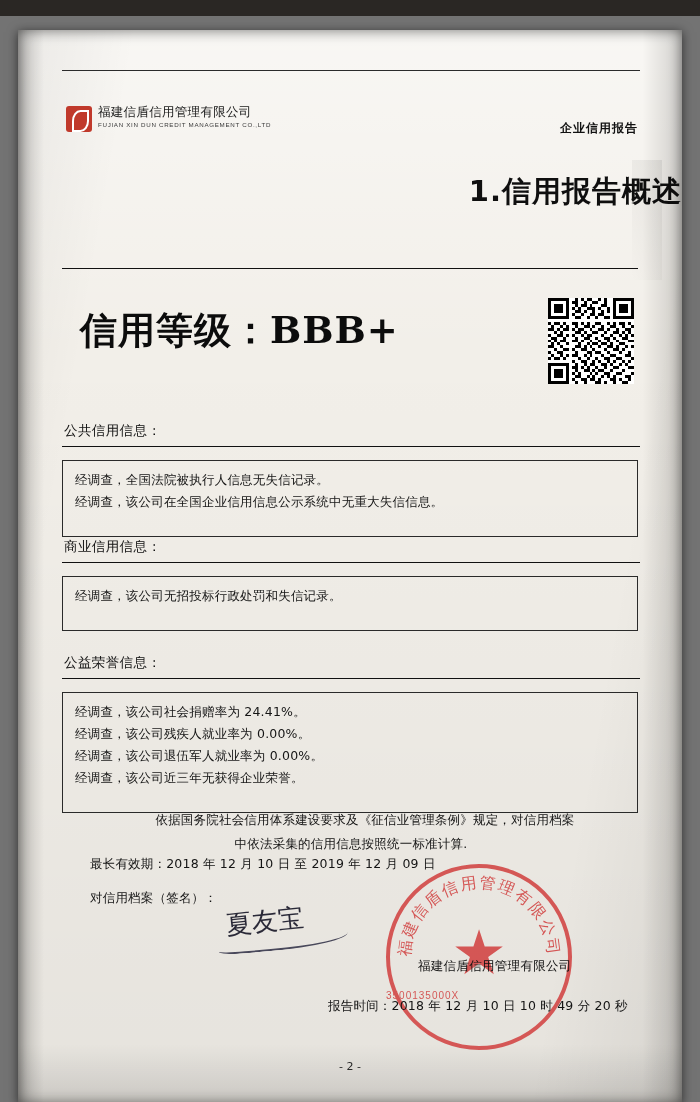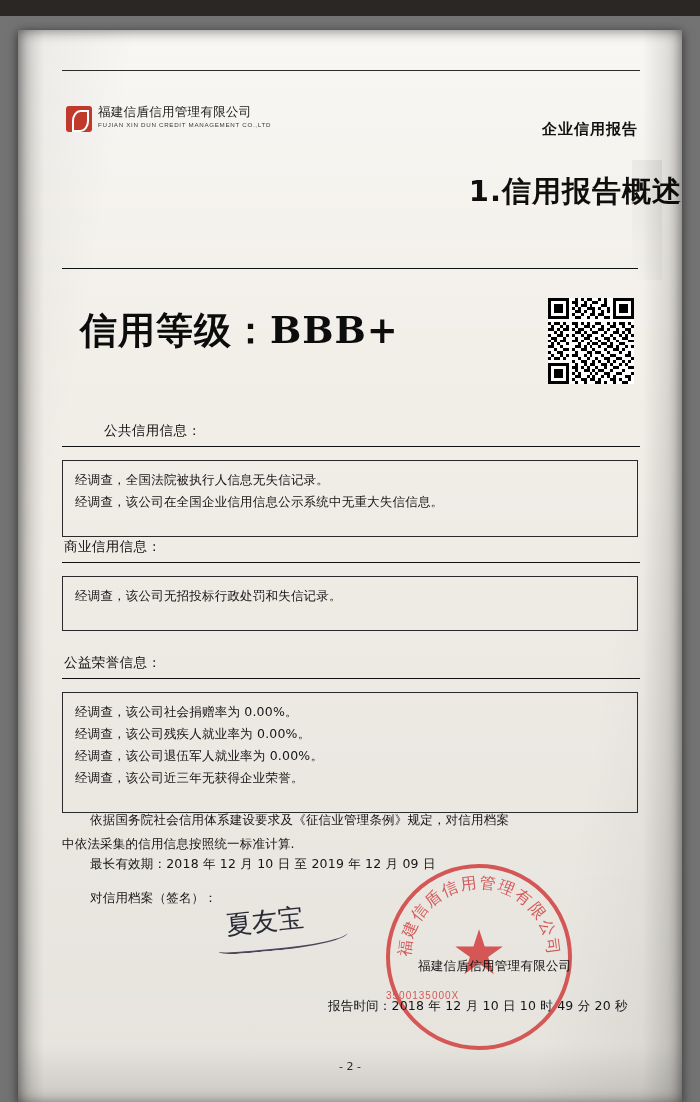--- a/index.html
+++ b/index.html
@@ -99,21 +99,21 @@
     font-family: "Liberation Sans", sans-serif;
     font-size: 6.2px;
     color: #3a3a3a;
     letter-spacing: 0.7px;
     white-space: nowrap;
   }
   .header-right {
     position: absolute;
     right: 6px; top: 16px;
     font-family: Liberation Sans, sans-serif;
-    font-size: 15px;
+    font-size: 12px;
     font-weight: bold;
     color: #111;
     letter-spacing: 1px;
   }
   .header-rule {
     position: absolute;
     left: 44px; top: 40px;
     width: 578px;
     height: 1px;
     background: #2b2b2b;
@@ -583,43 +583,43 @@
             <rect x="9" y="28" width="1" height="1"></rect>
               <rect x="12" y="28" width="1" height="1"></rect>
               <rect x="16" y="28" width="2" height="1"></rect>
               <rect x="19" y="28" width="1" height="1"></rect>
             <rect x="22" y="28" width="1" height="1"></rect>
               <rect x="25" y="28" width="2" height="1"></rect>
           </g>
         </svg>
       </div>
 
-      <div class="section-label" style="left:46px; top:392px;margin-left:40px;">公共信用信息：</div>
+      <div class="section-label" style="left:46px; top:392px;">公共信用信息：</div>
       <div class="label-underline" style="top:416px;"></div>
       <div class="box" style="top:430px;">
         <div class="line">经调查，全国法院被执行人信息无失信记录。</div>
         <div class="line">经调查，该公司在全国企业信用信息公示系统中无重大失信信息。</div>
       </div>
 
       <div class="section-label" style="left:46px; top:508px;">商业信用信息：</div>
       <div class="label-underline" style="top:532px;"></div>
       <div class="box" style="top:546px;">
         <div class="line">经调查，该公司无招投标行政处罚和失信记录。</div>
       </div>
 
       <div class="section-label" style="left:46px; top:624px;">公益荣誉信息：</div>
       <div class="label-underline" style="top:648px;"></div>
       <div class="box" style="top:662px;">
-        <div class="line">经调查，该公司社会捐赠率为 0.00%。</div>
+        <div class="line">经调查，该公司社会捐赠率为 24.41%。</div>
         <div class="line">经调查，该公司残疾人就业率为 0.00%。</div>
         <div class="line">经调查，该公司退伍军人就业率为 0.00%。</div>
         <div class="line">经调查，该公司近三年无获得企业荣誉。</div>
       </div>
 
-      <div class="note" style="top:778px;">
+      <div class="note" style="top:778px;text-align:center;">
         <span class="indent">依据国务院社会信用体系建设要求及《征信业管理条例》规定，对信用档案</span>
         <span>中依法采集的信用信息按照统一标准计算.</span>
       </div>
 
       <div class="valid" style="top:826px;">最长有效期：2018 年 12 月 10 日 至 2019 年 12 月 09 日</div>
       <div class="signer" style="top:860px;">对信用档案（签名）：</div>
       <div class="signature">夏友宝</div>
       <div class="sign-stroke"></div>
 
       <div class="stamp">

